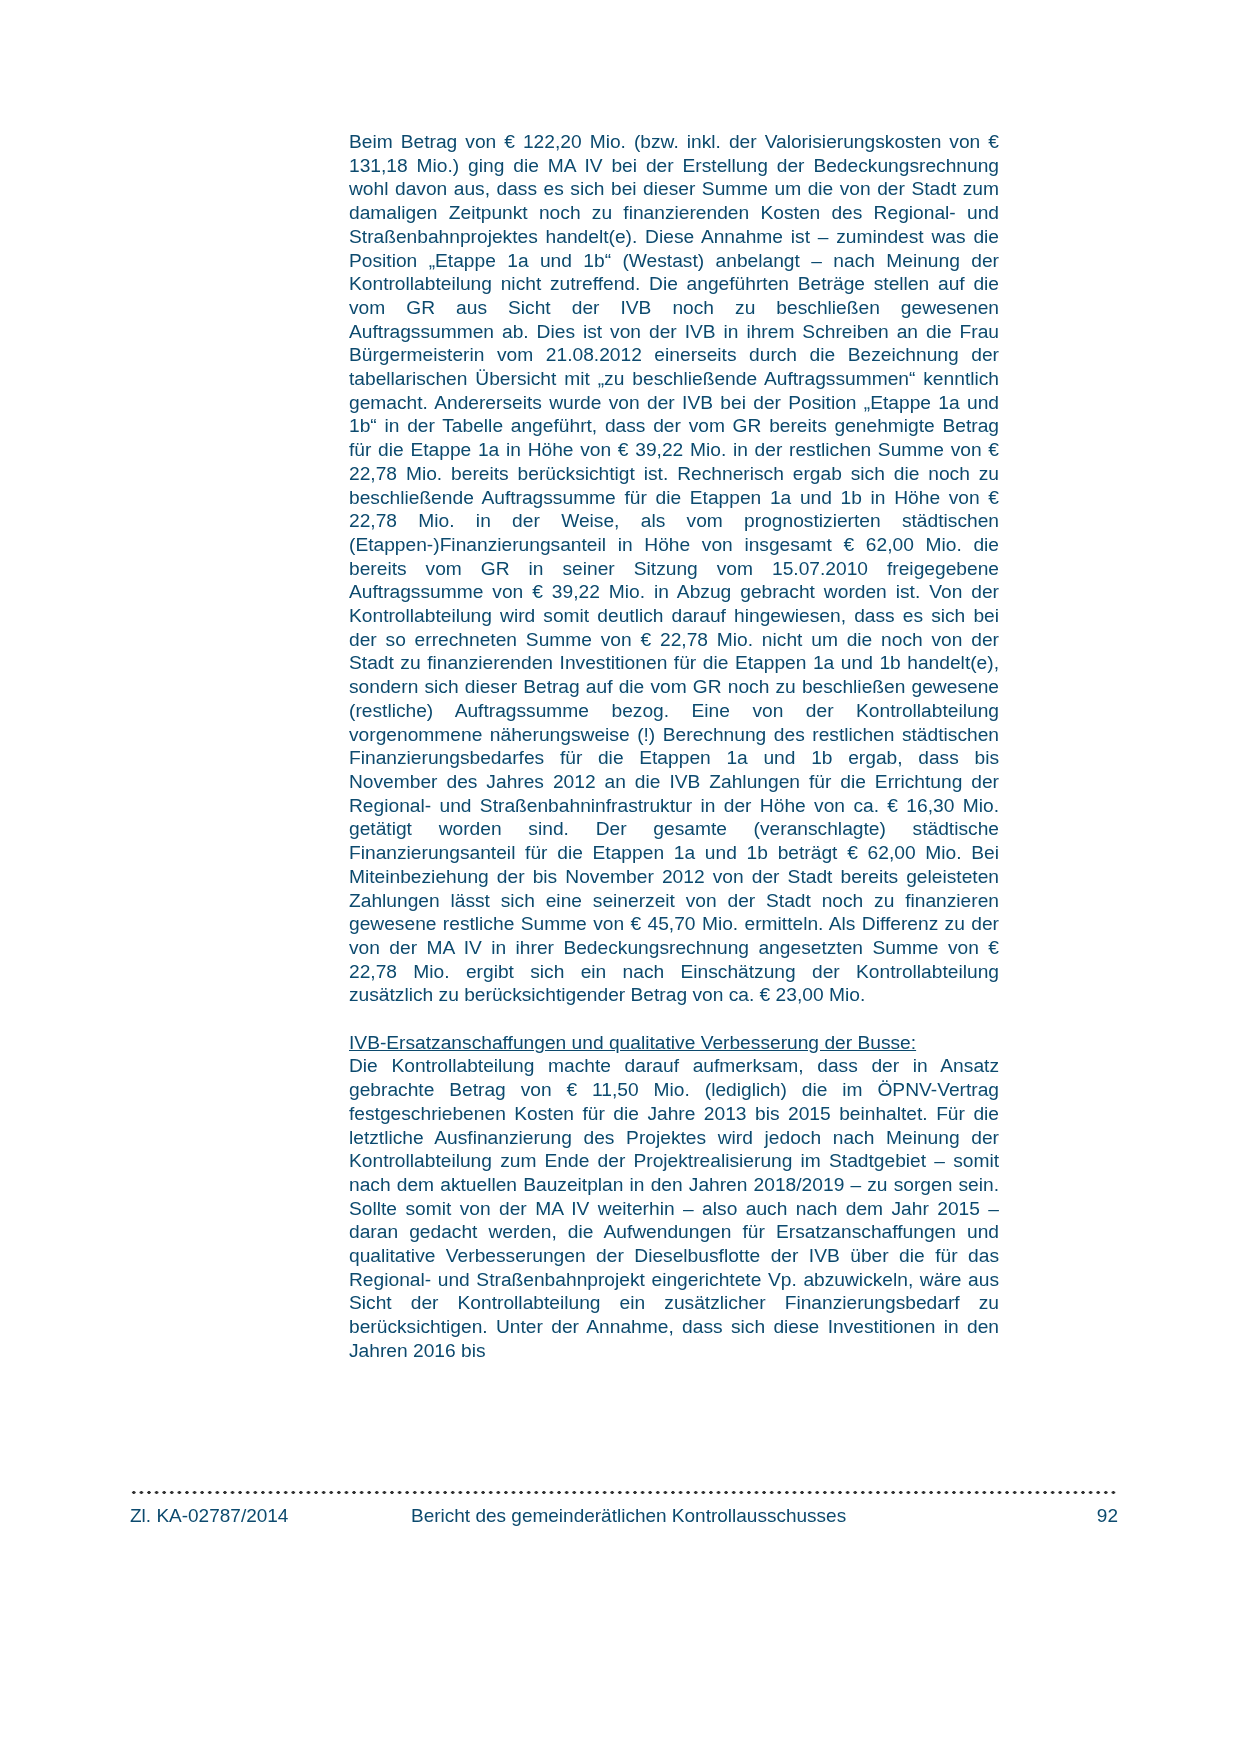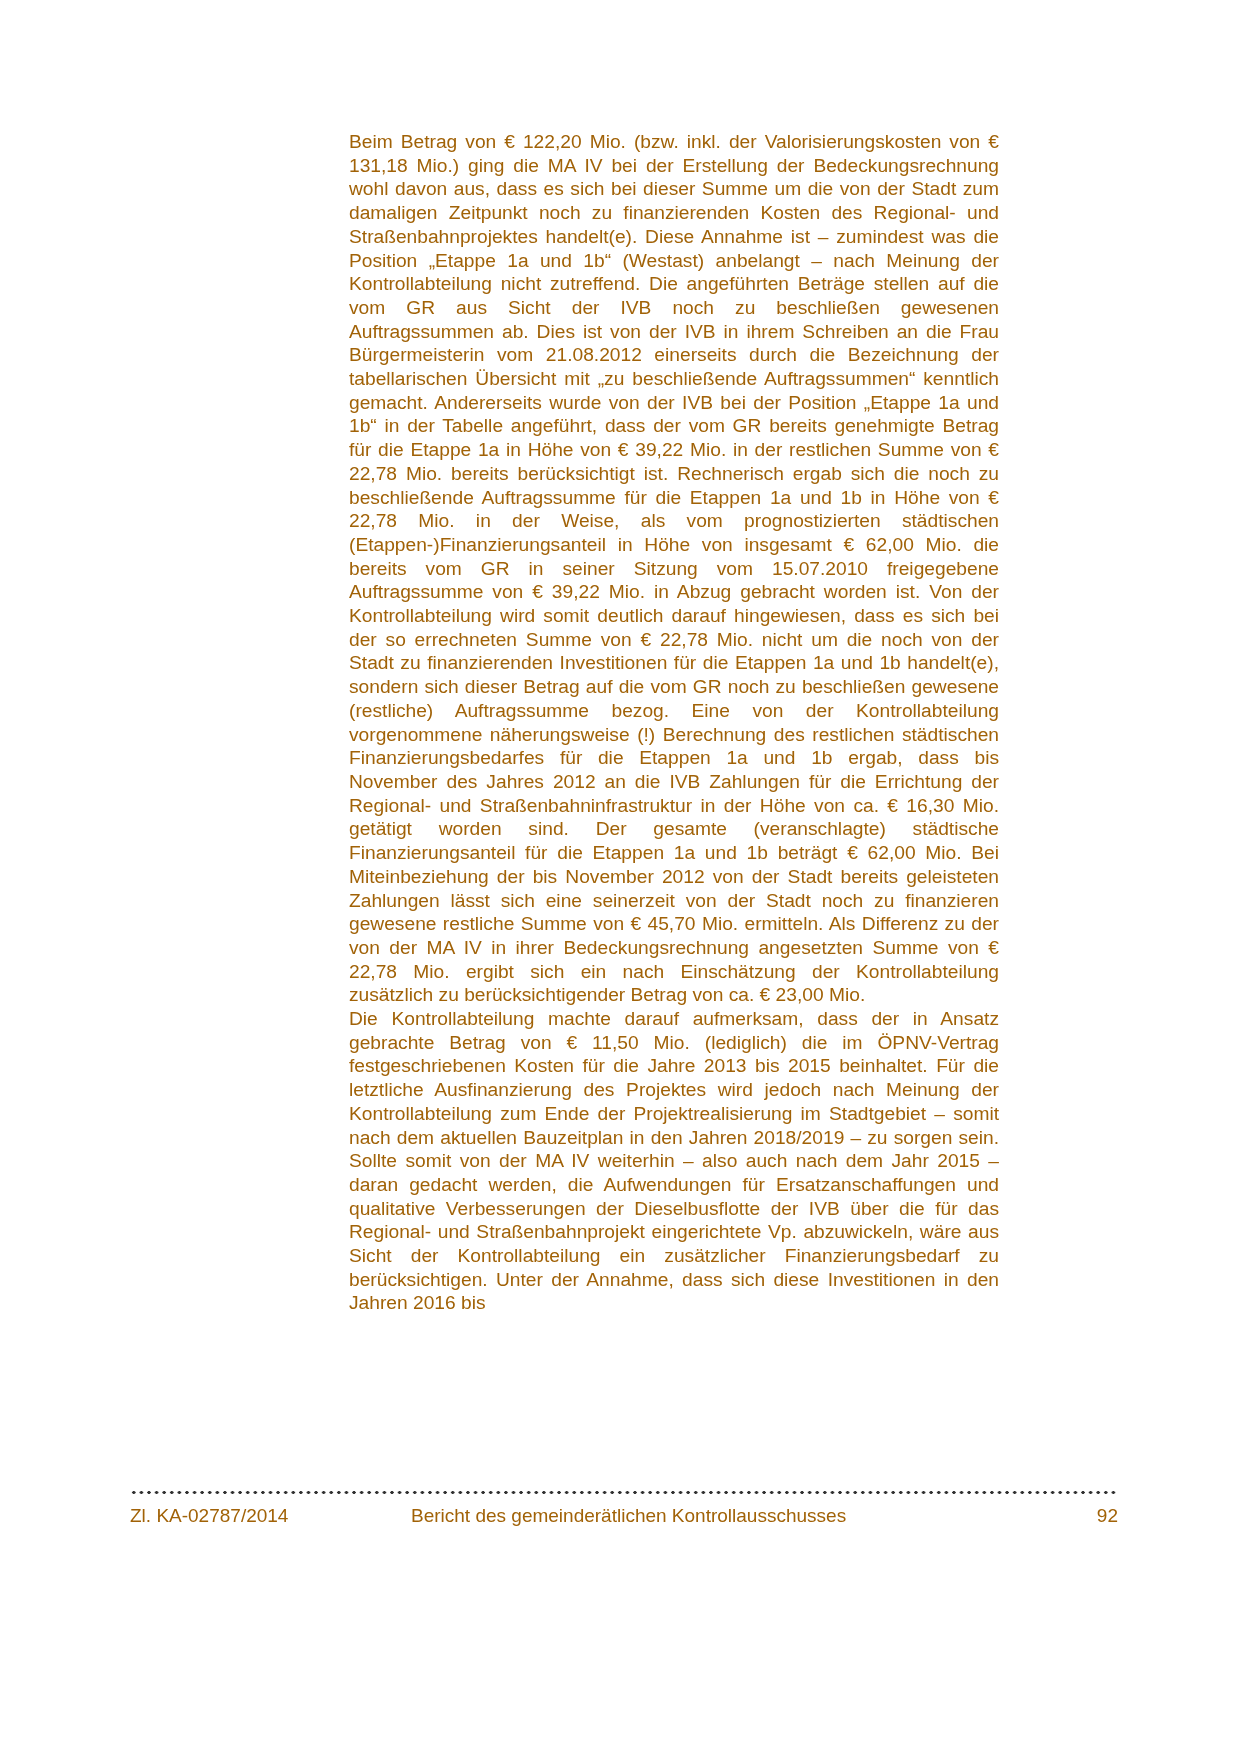--- a/index.html
+++ b/index.html
@@ -6,21 +6,21 @@
     margin: 0;
     padding: 0;
     background: #ffffff;
   }
   .page {
     position: relative;
     width: 1241px;
     height: 1660px;
     background: #ffffff;
     font-family: "Liberation Sans", sans-serif;
-    color: #a16207;
+    color: #0c4a6e;
     overflow: hidden;
   }
   .content {
     position: absolute;
     left: 349px;
     top: 130px;
     width: 650px;
   }
   .para {
     margin: 0;
@@ -62,20 +62,21 @@
   .footer-page { position: absolute; right: 0;    top: 0; }
 </style>
 </head>
 <body>
 
 <div class="page">
 
   <div class="content">
     <p class="para">Beim Betrag von € 122,20 Mio. (bzw. inkl. der Valorisierungskosten von € 131,18 Mio.) ging die MA IV bei der Erstellung der Bedeckungsrechnung wohl davon aus, dass es sich bei dieser Summe um die von der Stadt zum damaligen Zeitpunkt noch zu finanzierenden Kosten des Regional- und Straßenbahnprojektes handelt(e). Diese Annahme ist – zumindest was die Position „Etappe 1a und 1b“ (Westast) anbelangt – nach Meinung der Kontrollabteilung nicht zutreffend. Die angeführten Beträge stellen auf die vom GR aus Sicht der IVB noch zu beschließen gewesenen Auftragssummen ab. Dies ist von der IVB in ihrem Schreiben an die Frau Bürgermeisterin vom 21.08.2012 einerseits durch die Bezeichnung der tabellarischen Übersicht mit „zu beschließende Auftragssummen“ kenntlich gemacht. Andererseits wurde von der IVB bei der Position „Etappe 1a und 1b“ in der Tabelle angeführt, dass der vom GR bereits genehmigte Betrag für die Etappe 1a in Höhe von € 39,22 Mio. in der restlichen Summe von € 22,78 Mio. bereits berücksichtigt ist. Rechnerisch ergab sich die noch zu beschließende Auftragssumme für die Etappen 1a und 1b in Höhe von € 22,78 Mio. in der Weise, als vom prognostizierten städtischen (Etappen-)Finanzierungsanteil in Höhe von insgesamt € 62,00 Mio. die bereits vom GR in seiner Sitzung vom 15.07.2010 freigegebene Auftragssumme von € 39,22 Mio. in Abzug gebracht worden ist. Von der Kontrollabteilung wird somit deutlich darauf hingewiesen, dass es sich bei der so errechneten Summe von € 22,78 Mio. nicht um die noch von der Stadt zu finanzierenden Investitionen für die Etappen 1a und 1b handelt(e), sondern sich dieser Betrag auf die vom GR noch zu beschließen gewesene (restliche) Auftragssumme bezog. Eine von der Kontrollabteilung vorgenommene näherungsweise (!) Berechnung des restlichen städtischen Finanzierungsbedarfes für die Etappen 1a und 1b ergab, dass bis November des Jahres 2012 an die IVB Zahlungen für die Errichtung der Regional- und Straßenbahninfrastruktur in der Höhe von ca. € 16,30 Mio. getätigt worden sind. Der gesamte (veranschlagte) städtische Finanzierungsanteil für die Etappen 1a und 1b beträgt € 62,00 Mio. Bei Miteinbeziehung der bis November 2012 von der Stadt bereits geleisteten Zahlungen lässt sich eine seinerzeit von der Stadt noch zu finanzieren gewesene restliche Summe von € 45,70 Mio. ermitteln. Als Differenz zu der von der MA IV in ihrer Bedeckungsrechnung angesetzten Summe von € 22,78 Mio. ergibt sich ein nach Einschätzung der Kontrollabteilung zusätzlich zu berücksichtigender Betrag von ca. € 23,00 Mio.</p>
 
+    <p class="section-heading">IVB-Ersatzanschaffungen und qualitative Verbesserung der Busse:</p>
 
     <p class="para">Die Kontrollabteilung machte darauf aufmerksam, dass der in Ansatz gebrachte Betrag von € 11,50 Mio. (lediglich) die im ÖPNV-Vertrag festgeschriebenen Kosten für die Jahre 2013 bis 2015 beinhaltet. Für die letztliche Ausfinanzierung des Projektes wird jedoch nach Meinung der Kontrollabteilung zum Ende der Projektrealisierung im Stadtgebiet – somit nach dem aktuellen Bauzeitplan in den Jahren 2018/2019 – zu sorgen sein. Sollte somit von der MA IV weiterhin – also auch nach dem Jahr 2015 – daran gedacht werden, die Aufwendungen für Ersatzanschaffungen und qualitative Verbesserungen der Dieselbusflotte der IVB über die für das Regional- und Straßenbahnprojekt eingerichtete Vp. abzuwickeln, wäre aus Sicht der Kontrollabteilung ein zusätzlicher Finanzierungsbedarf zu berücksichtigen. Unter der Annahme, dass sich diese Investitionen in den Jahren 2016 bis</p>
   </div>
 
   <div class="footer">
     <div class="dotted-line"></div>
     <div class="footer-row">
       <span class="footer-ref">Zl. KA-02787/2014</span>
       <span class="footer-title">Bericht des gemeinderätlichen Kontrollausschusses</span>
       <span class="footer-page">92</span>

